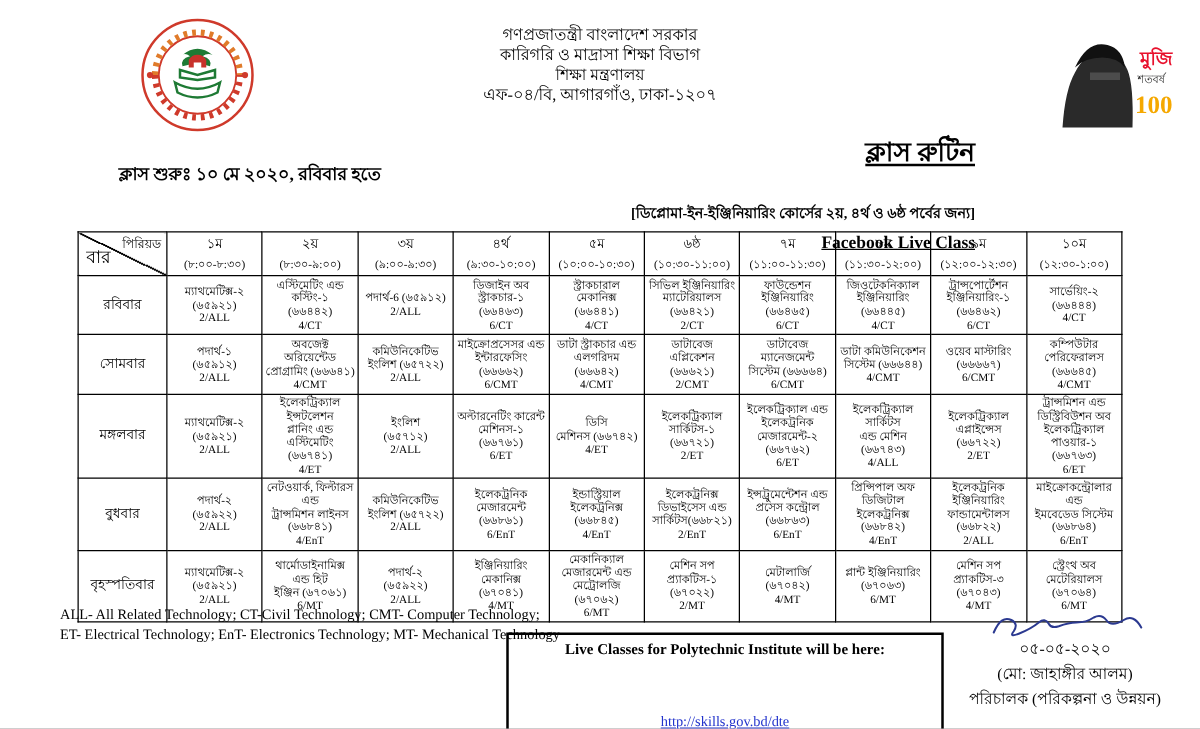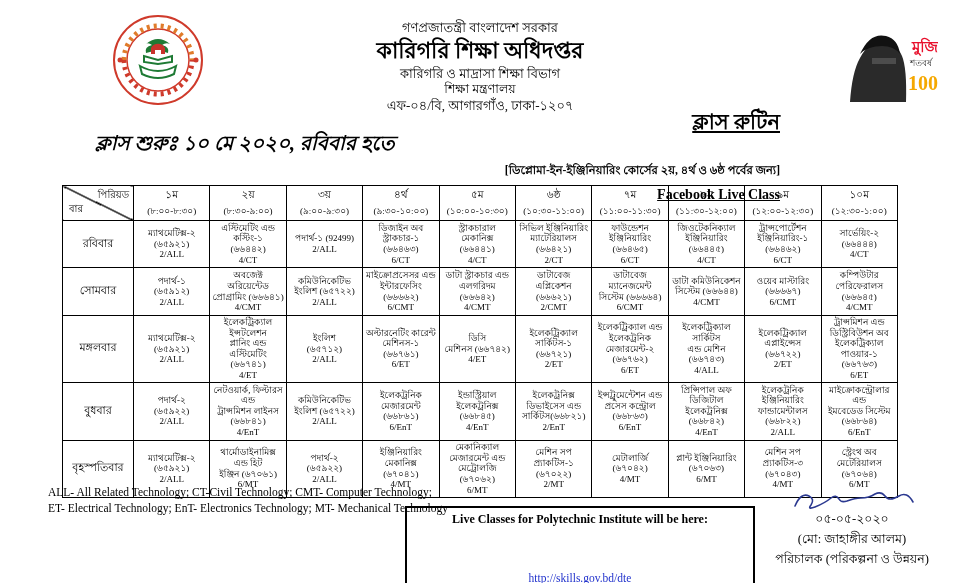--- a/index.html
+++ b/index.html
@@ -10,40 +10,40 @@
   
   .logo-left{position:absolute;left:110px;top:14px;width:96px;height:92px;}
   .header-center{position:absolute;left:0;right:0;top:20px;text-align:center;line-height:1.25;}
   .h-gov{font-size:13px;}
   .h-org{font-size:22px;font-weight:bold;margin:1px 0;}
   .h-div{font-size:13px;}
   .h-min{font-size:12.5px;}
   .h-addr{font-size:13px;}
   .logo-right{position:absolute;right:22px;top:24px;width:96px;height:80px;}
   
-  .start-note{position:absolute;left:95px;top:128px;font-size:20px;font-weight:bold;font-style:italic;}
+  .start-note{position:absolute;left:95px;top:128px;font-size:14px;font-weight:bold;}
   .title-block{position:absolute;left:180px;right:180px;top:106px;text-align:right;}
   .t-main{font-size:21px;font-weight:bold;text-decoration:underline;}
   .t-sub{font-size:11.5px;font-weight:bold;margin-top:21px;}
   .t-fb{font-size:14px;font-weight:bold;text-decoration:underline;margin-top:6px;}
   
   table.routine{
     position:absolute;left:62px;top:185px;width:836px;
     border-collapse:collapse;table-layout:fixed;
   }
   table.routine th,table.routine td{
     border:1px solid #000;text-align:center;vertical-align:middle;
     font-weight:normal;padding:1px 2px;
   }
   th.corner{
     width:66px;position:relative;height:32px;
     background:linear-gradient(to bottom left,transparent calc(50% - .7px),#000 calc(50% - .7px),#000 calc(50% + .7px),transparent calc(50% + .7px));
   }
   .c-top{position:absolute;top:1px;right:4px;font-size:10px;}
-  .c-bot{position:absolute;bottom:2px;left:6px;font-size:10px;}
+  .c-bot{position:absolute;bottom:2px;left:6px;font-size:14px;}
   .pname{font-size:10.5px;}
   .ptime{font-size:9px;}
   th.day{font-size:11px;}
   td.cell{font-size:9px;line-height:1.18;white-space:pre-line;}
   tbody tr:nth-child(1){height:47px;}
   tbody tr:nth-child(2){height:48px;}
   tbody tr:nth-child(3){height:52px;}
   tbody tr:nth-child(4){height:58px;}
   tbody tr:nth-child(5){height:57px;}
   
@@ -77,21 +77,20 @@
       <path d="M30 52 q18 10 36 0 l-2 8 q-16 8 -32 0 z" fill="#fff" stroke="#1e7a34" stroke-width="2"></path>
       <path d="M48 50 l-14 -2 v-6 l14 4 l14 -4 v6 z" fill="#fff" stroke="#1e7a34" stroke-width="2"></path>
       <path d="M36 30 q12 -10 24 0 q-4 -2 -8 1 q8 2 6 8 q-10 -4 -22 0 q-2 -6 6 -8 q-4 -3 -6 -1z" fill="#1e7a34"></path>
       <path d="M41 34 a8 8 0 0 1 14 0 v6 h-14 z" fill="#c8322b"></path>
       <rect x="45" y="36" width="6" height="5" fill="#fff"></rect>
     </svg>
   </div>
 
   <div class="header-center">
     <div class="h-gov">গণপ্রজাতন্ত্রী বাংলাদেশ সরকার</div>
-    <div class="h-org">কারিগরি শিক্ষা অধিদপ্তর</div>
     <div class="h-div">কারিগরি ও মাদ্রাসা শিক্ষা বিভাগ</div>
     <div class="h-min">শিক্ষা মন্ত্রণালয়</div>
     <div class="h-addr">এফ-০৪/বি, আগারগাঁও, ঢাকা-১২০৭</div>
   </div>
 
   <div class="logo-right">
     <svg width="96" height="80" viewBox="0 0 96 80">
       <rect x="0" y="0" width="96" height="80" fill="#fff"></rect>
       <path d="M8 78 q2 -30 10 -44 q8 -16 22 -16 q14 0 20 14 q5 12 4 46 z" fill="#2a2a2a"></path>
       <path d="M18 30 q10 -22 26 -18 q12 3 14 18 q-6 -8 -18 -8 q-14 0 -22 8z" fill="#111"></path>
@@ -160,21 +159,21 @@
       </thead>
       <tbody>
         <tr>
           <th class="day">রবিবার</th>
           <td class="cell">ম্যাথমেটিক্স-২
 (৬৫৯২১)
 2/ALL</td>
           <td class="cell">এস্টিমেটিং এন্ড কস্টিং-১
 (৬৬৪৪২)
 4/CT</td>
-          <td class="cell">পদার্থ-১ (92499)
+          <td class="cell">পদার্থ-6 (৬৫৯১২)
 2/ALL</td>
           <td class="cell">ডিজাইন অব
 স্ট্রাকচার-১ (৬৬৪৬৩)
 6/CT</td>
           <td class="cell">স্ট্রাকচারাল মেকানিক্স
 (৬৬৪৪১)
 4/CT</td>
           <td class="cell">সিভিল ইঞ্জিনিয়ারিং
 ম্যাটেরিয়ালস
 (৬৬৪২১)

